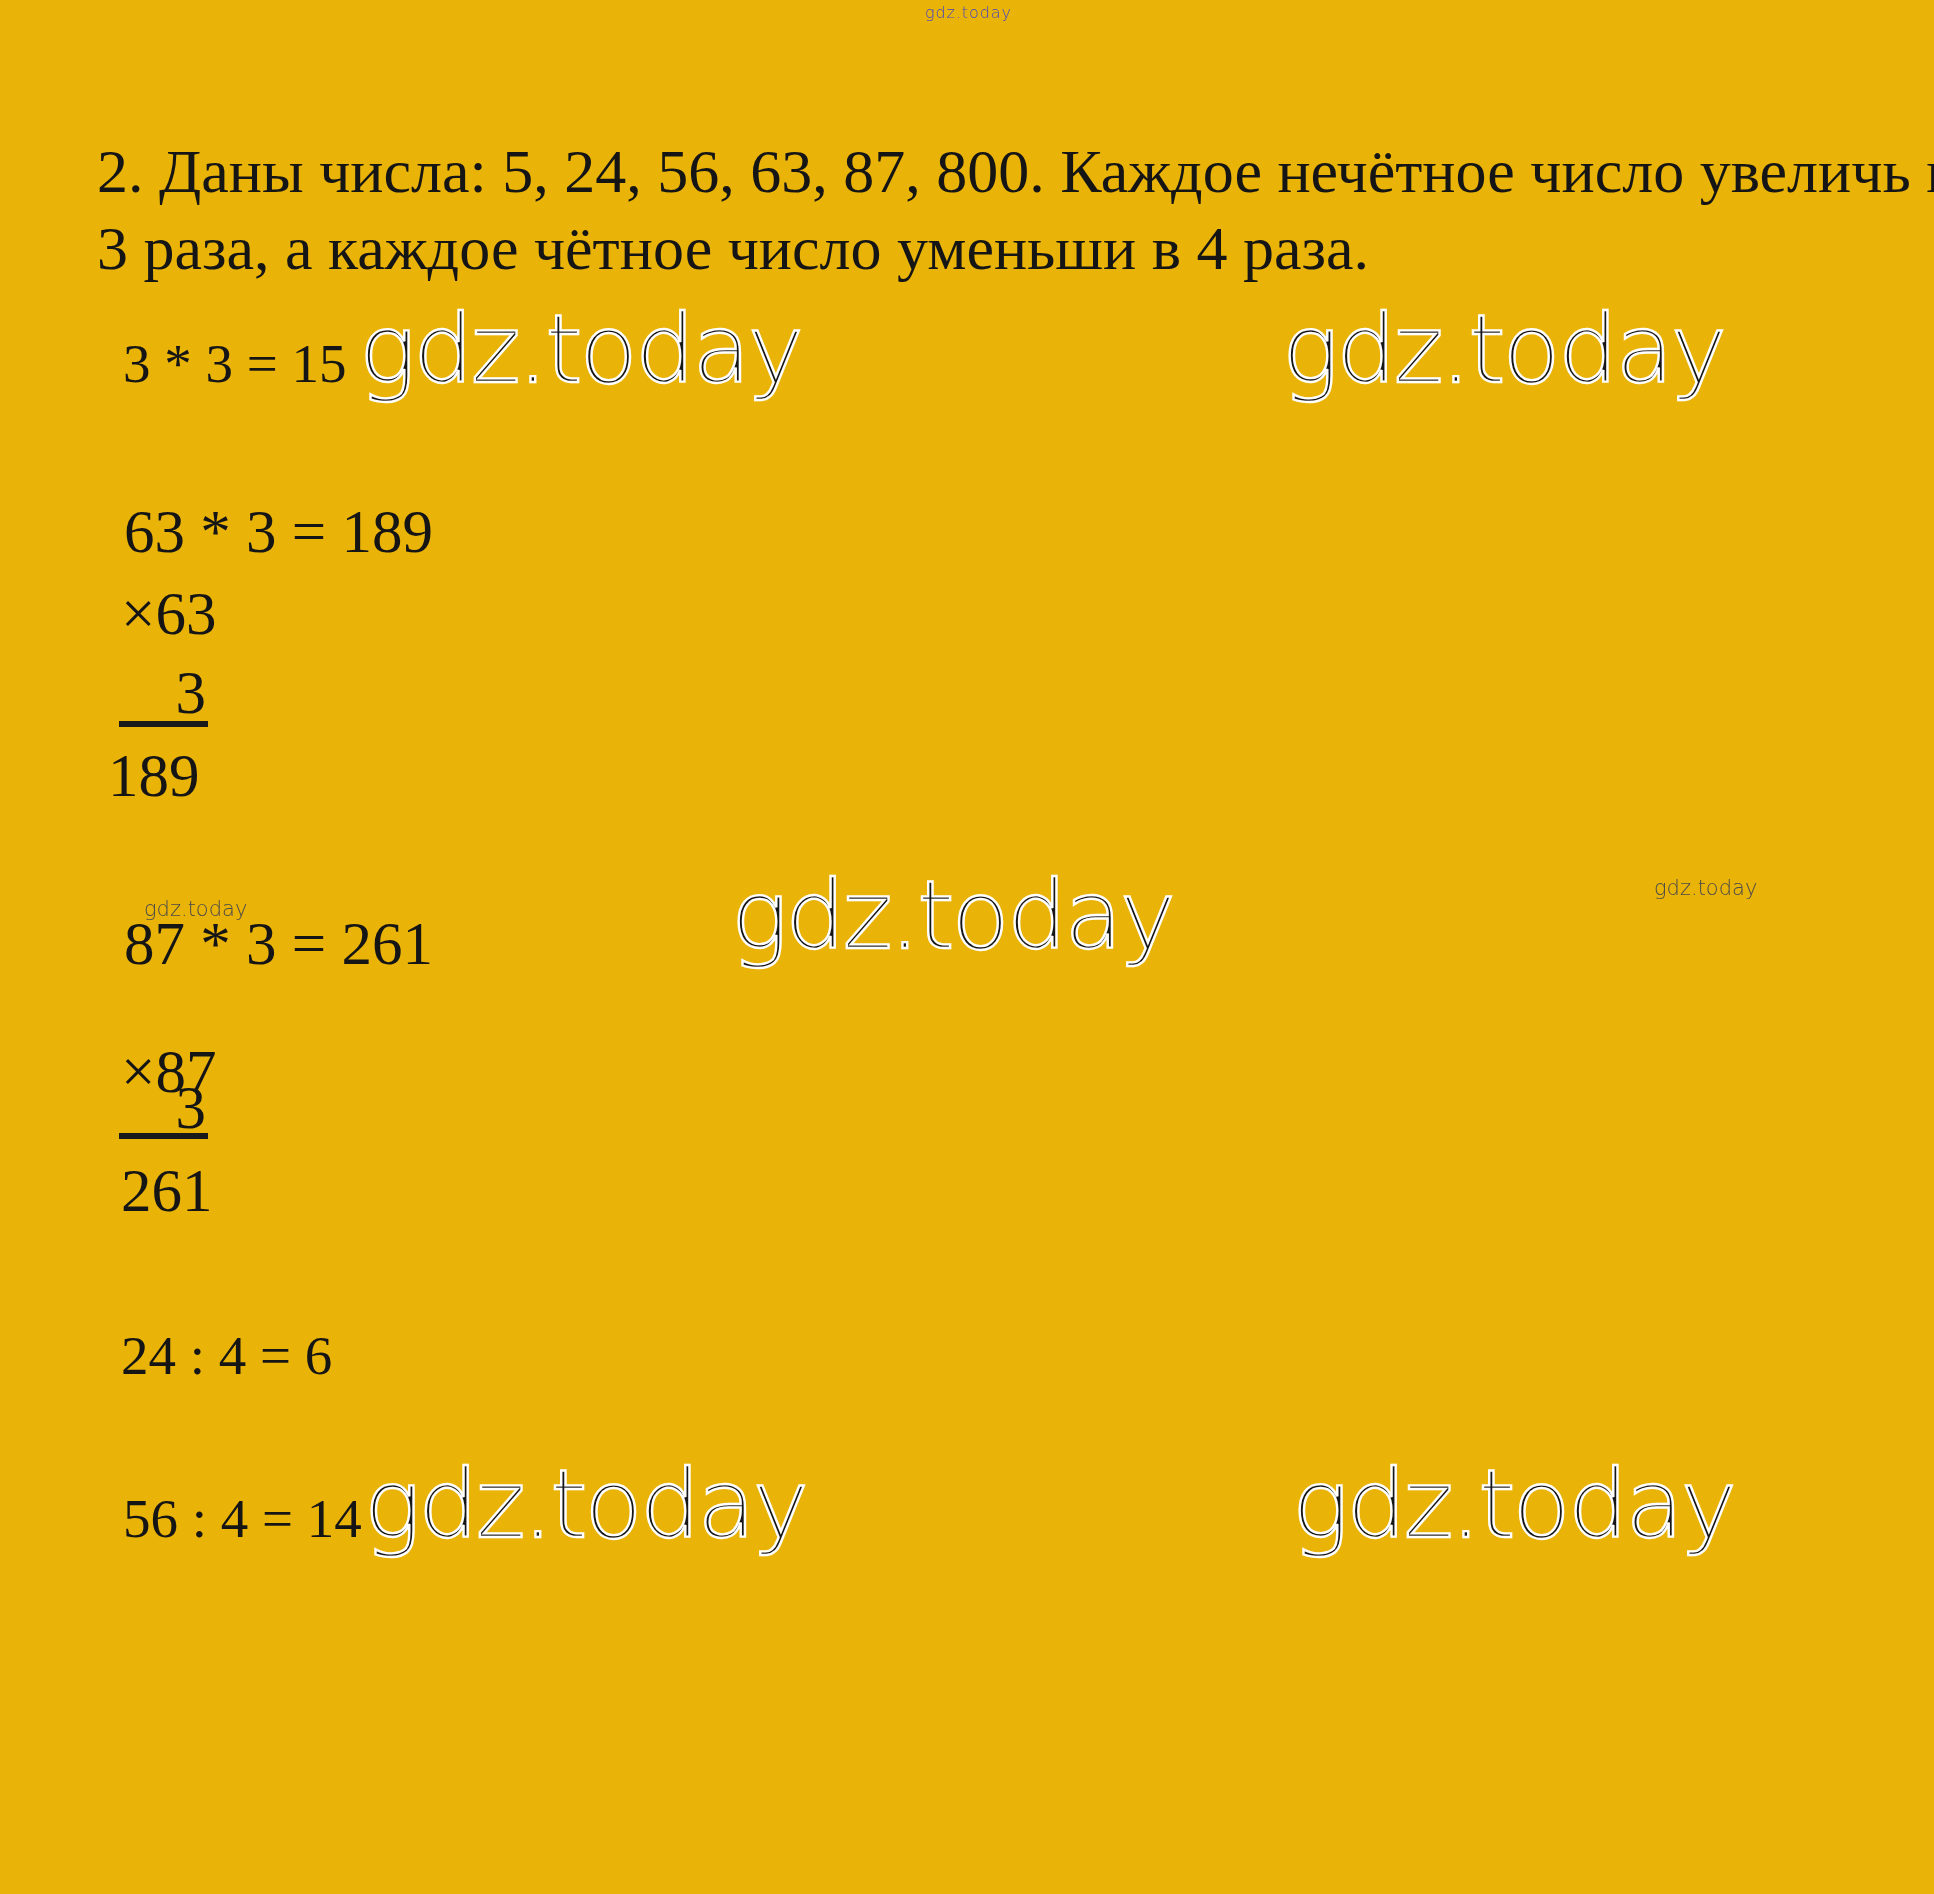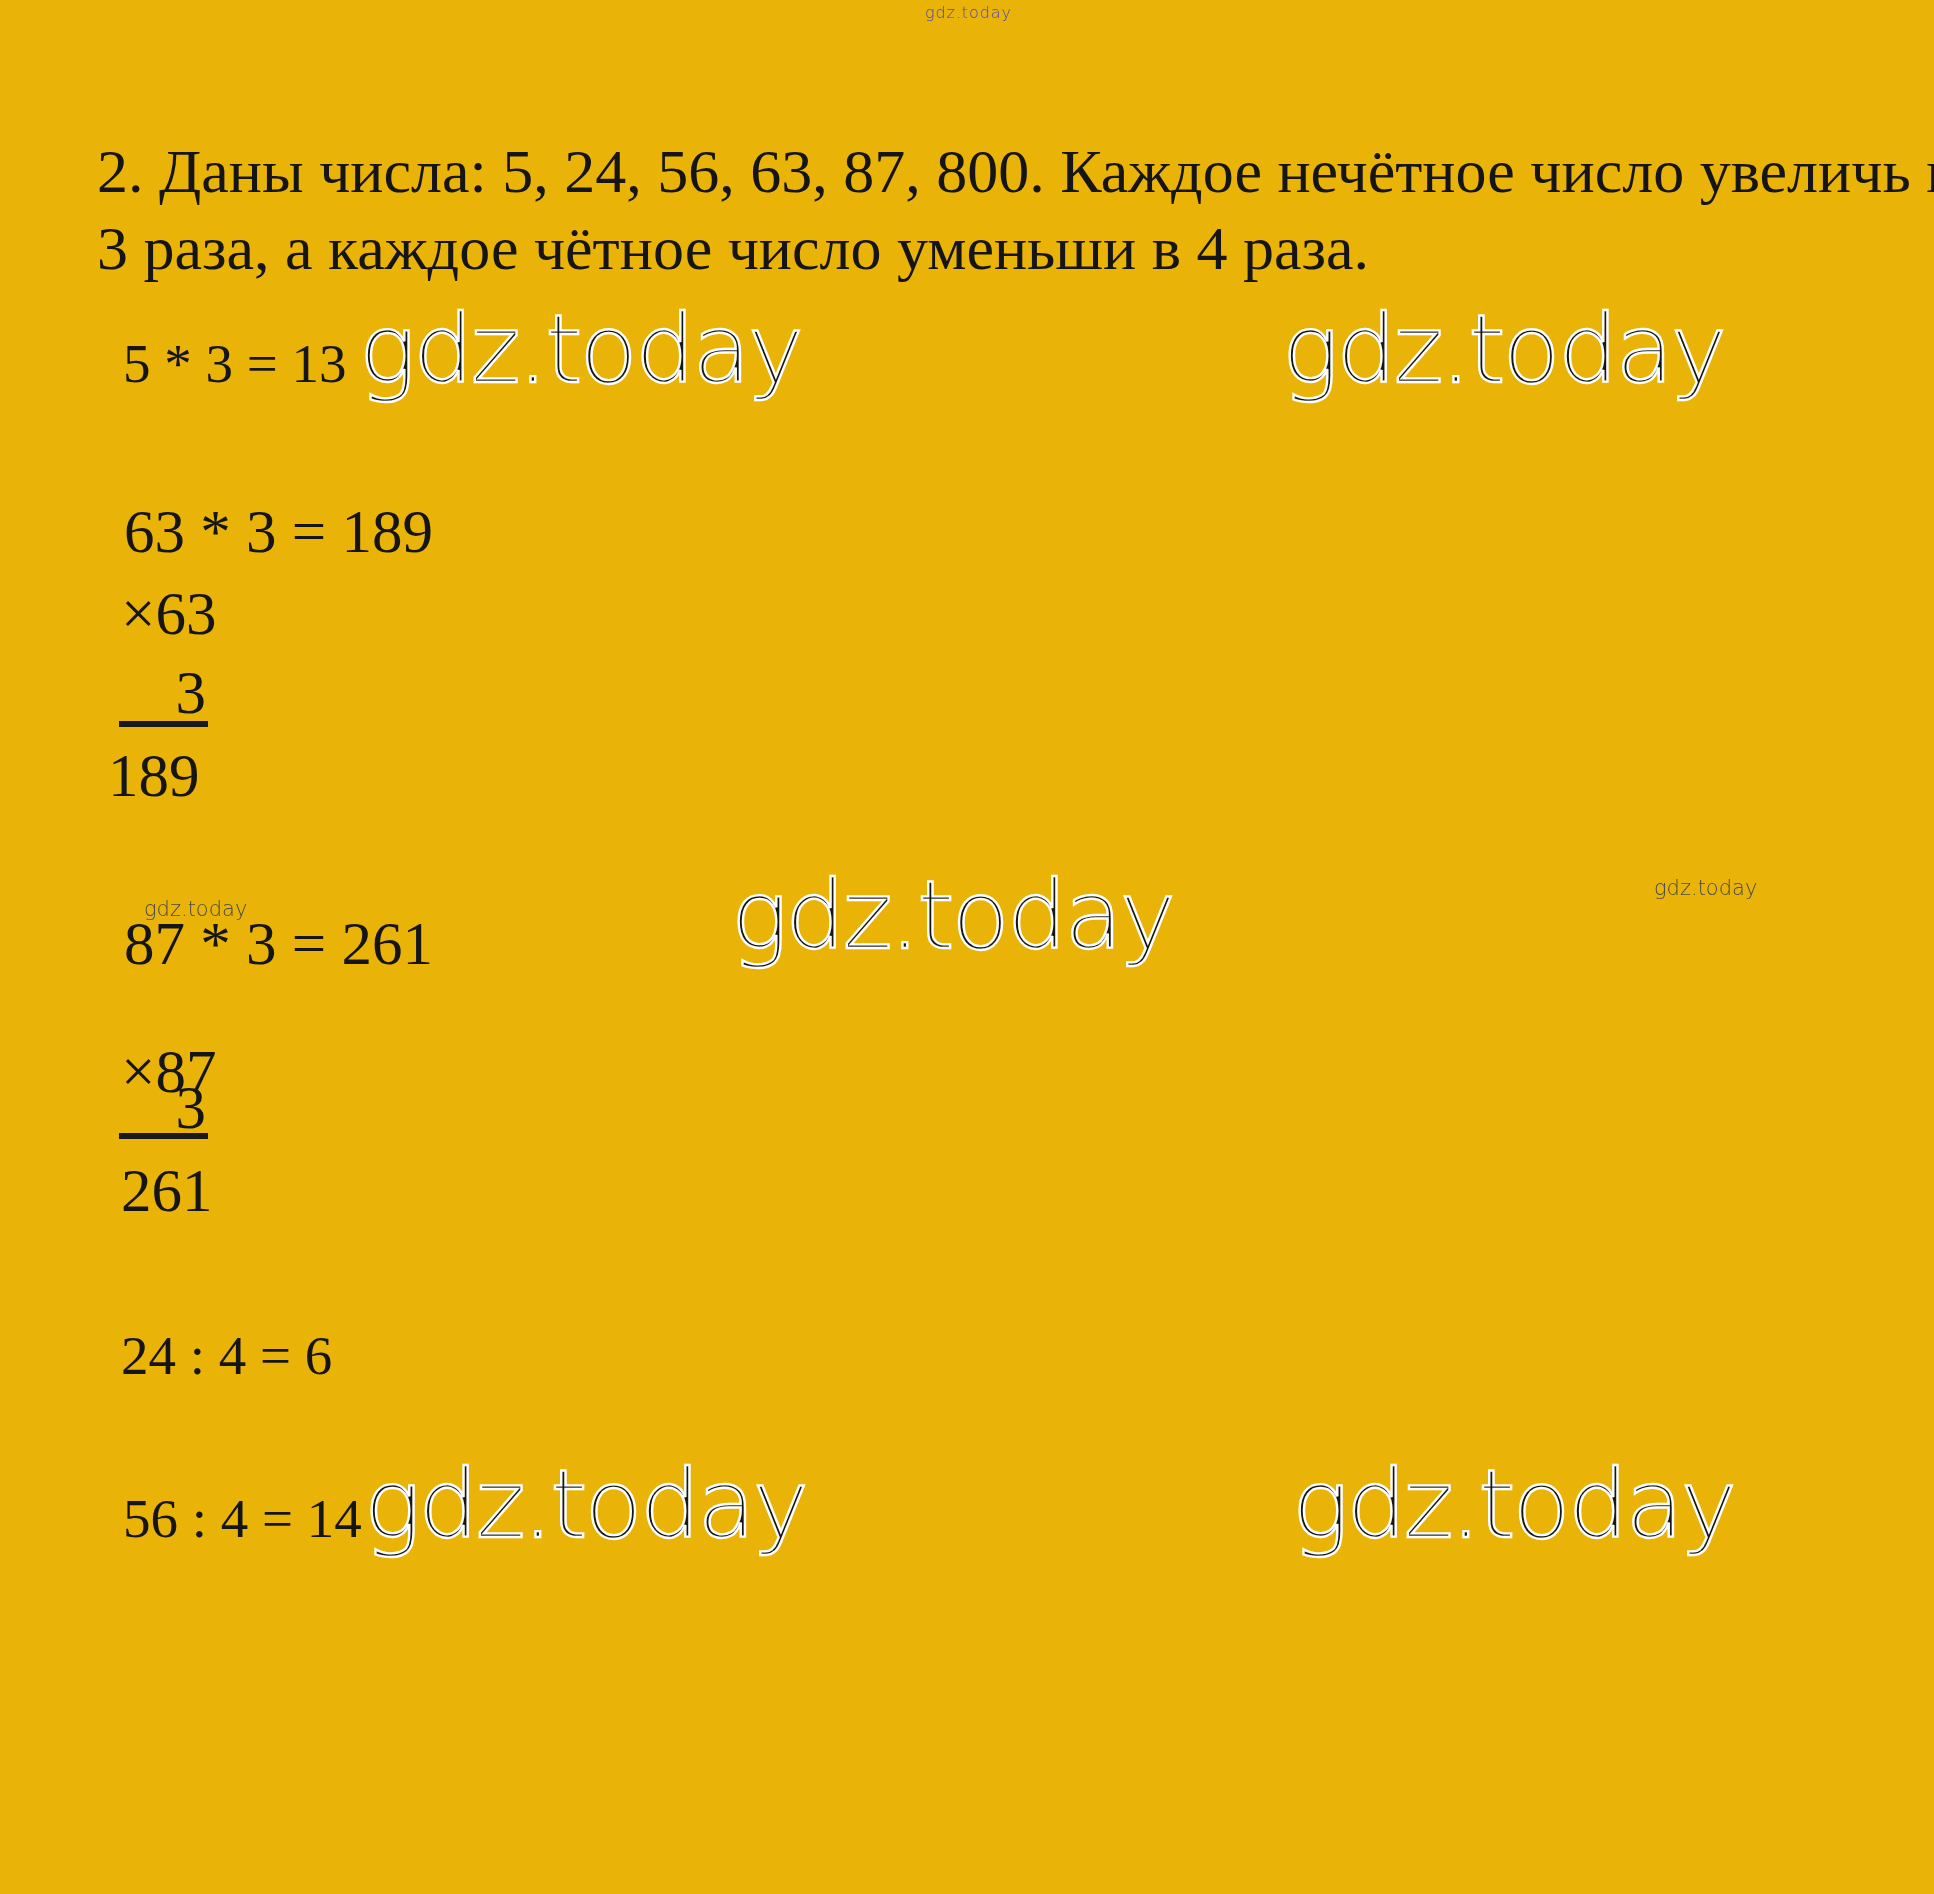--- a/index.html
+++ b/index.html
@@ -67,21 +67,21 @@
 </head>
 <body>
 
 <div class="page">
 
   <div class="abs wm wm-tiny" style="left:925px; top:4.7px;">gdz.today</div>
 
   <div class="abs serif-text fs66" style="left:97px; top:140px;">2. Даны числа: 5, 24, 56, 63, 87, 800. Каждое нечётное число увеличь в</div>
   <div class="abs serif-text fs66" style="left:97px; top:217px;">3 раза, а каждое чётное число уменьши в 4 раза.</div>
 
-  <div class="abs serif-text fs58" style="left:123px; top:336px;">5 * 3 = 13</div>
+  <div class="abs serif-text fs58" style="left:123px; top:336px;">3 * 3 = 15</div>
   <div class="abs wm wm-big" style="left:359px; top:302px;">gdz.today</div>
   <div class="abs wm wm-big" style="left:1282px; top:302px;">gdz.today</div>
 
   <div class="abs serif-text fs64" style="left:124px; top:501px;">63 * 3 = 189</div>
 
   <div class="abs serif-text fs64" style="left:121px; top:583px;">×63</div>
   <div class="abs serif-text fs64 mult-row2" style="left:121px; top:662px;">3</div>
   <div class="abs mult-line" style="left:119px; top:721px;"></div>
   <div class="abs serif-text fs64" style="left:108px; top:745px;">189</div>
 

